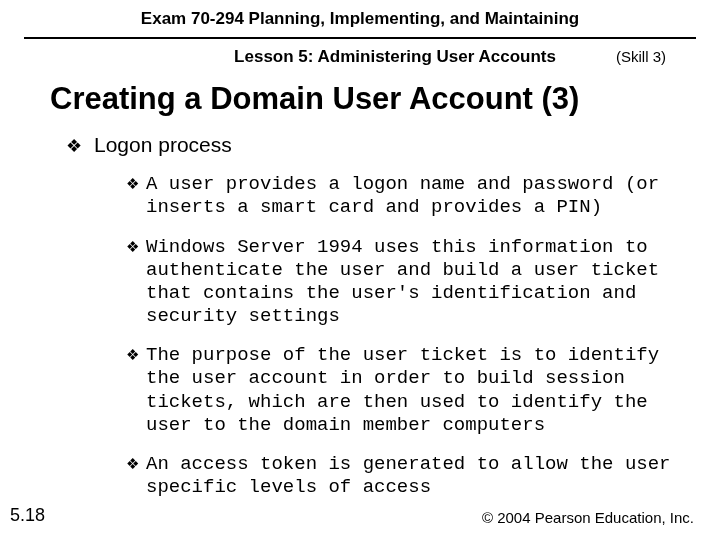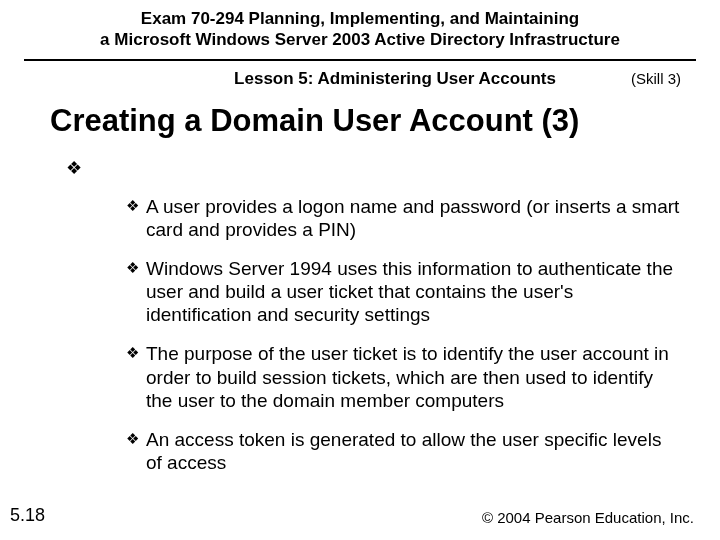--- a/index.html
+++ b/index.html
@@ -33,21 +33,21 @@
     }
     .subheader-spacer { flex: 0 0 150px; }
     .lesson {
       font-weight: bold;
       font-size: 17px;
       text-align: center;
       flex: 1;
     }
     .skill {
       font-size: 15px;
-      text-align: center;
+      text-align: left;
       flex: 0 0 80px;
     }
     .main-title {
       font-weight: bold;
       font-size: 31px;
       margin: 14px 0 16px 50px;
     }
     .bullet-l1 {
       display: flex;
       margin: 0 0 14px 66px;
@@ -62,54 +62,54 @@
       display: flex;
       margin: 0 40px 16px 126px;
       font-size: 19px;
       line-height: 1.22;
     }
     .bullet-l2 .marker {
       flex: 0 0 20px;
       font-size: 15px;
       line-height: 22px;
     }
-    .bullet-l2 .text { flex: 1; }
+    .bullet-l2 .text { flex: 1; font-family: Liberation Mono, monospace; }
     .slide-num {
       position: absolute;
       left: 10px;
       bottom: 14px;
       font-size: 18px;
     }
     .copyright {
       position: absolute;
       right: 26px;
       bottom: 14px;
       font-size: 15px;
     }
   </style>
 </head>
 <body>
 
 <div class="header">
   <div class="header-title">Exam 70-294 Planning, Implementing, and Maintaining</div>
-  <div class="header-title">a Microsoft Windows Server 2003 Active Directory Infrastructure</div>
 </div>
 
 <hr class="divider">
 
 <div class="subheader">
   <span class="subheader-spacer"></span>
   <span class="lesson">Lesson 5: Administering User Accounts</span>
   <span class="skill">(Skill 3)</span>
 </div>
 
 <div class="main-title">Creating a Domain User Account (3)</div>
 
 <div class="bullet-l1">
   <span class="marker">❖</span>
+  <span class="text">Logon process</span>
 </div>
 
 <div class="bullet-l2">
   <span class="marker">❖</span>
   <span class="text">A user provides a logon name and password (or inserts a smart card and provides a PIN)</span>
 </div>
 
 <div class="bullet-l2">
   <span class="marker">❖</span>
   <span class="text">Windows Server 1994 uses this information to authenticate the user and build a user ticket that contains the user's identification and security settings</span>

